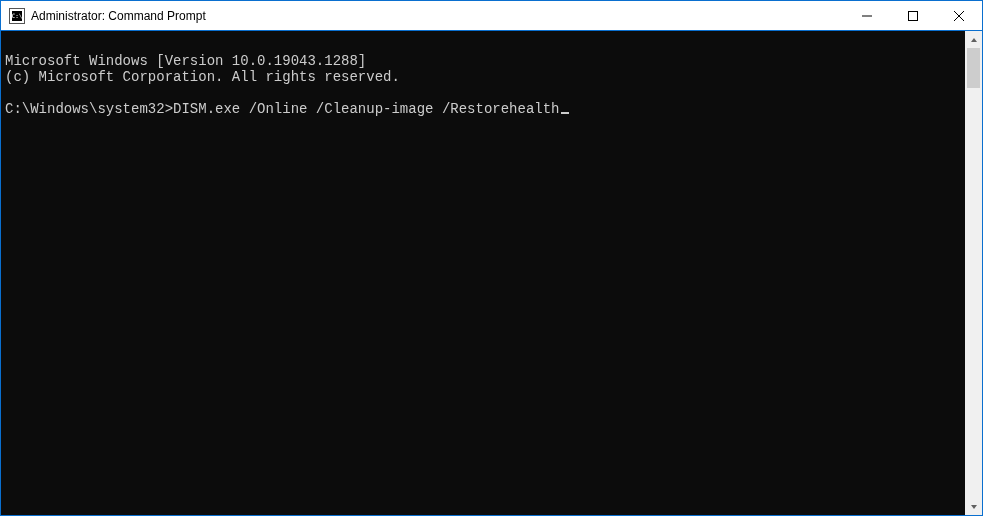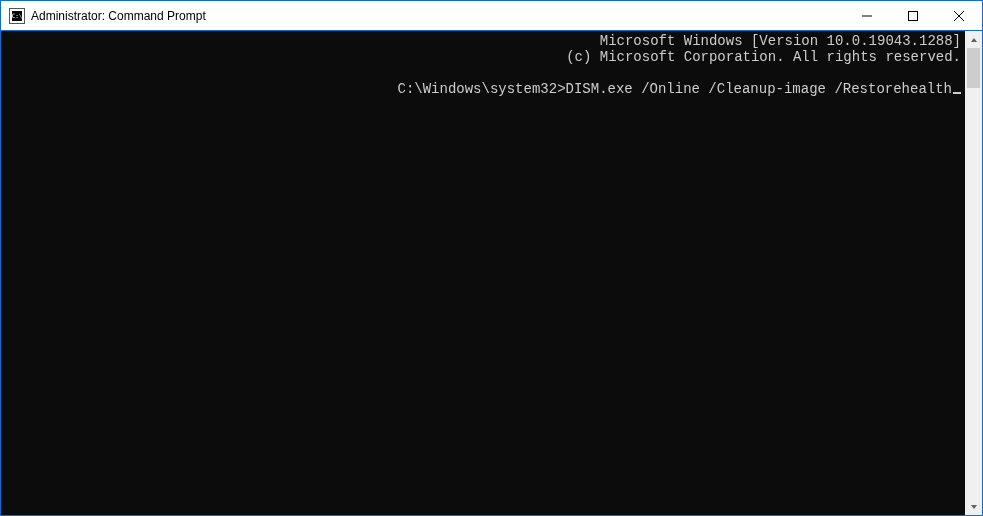--- a/index.html
+++ b/index.html
@@ -10,21 +10,20 @@
     font-family: "Segoe UI", Tahoma, sans-serif;
     overflow: hidden;
   }
   .window {
     width: 983px;
     height: 516px;
     border: 1px solid #0a6fcf;
     display: flex;
     flex-direction: column;
     background: #fff;
-    text-align: right;
   }
   .titlebar {
     height: 30px;
     background: #ffffff;
     display: flex;
     align-items: center;
     border-bottom: 1px solid #0a6fcf;
   }
   .titlebar-left {
     display: flex;
@@ -83,20 +82,21 @@
   .terminal {
     flex: 1;
     background: #0c0c0c;
     color: #cccccc;
     font-family: Consolas, "Courier New", monospace;
     font-size: 14px;
     line-height: 16px;
     padding: 2px 4px;
     white-space: pre;
     overflow: hidden;
+    margin-top: 20px;
   }
   .scrollbar {
     width: 17px;
     background: #f0f0f0;
     display: flex;
     flex-direction: column;
   }
   .sb-btn {
     height: 17px;
     background: #f0f0f0;

